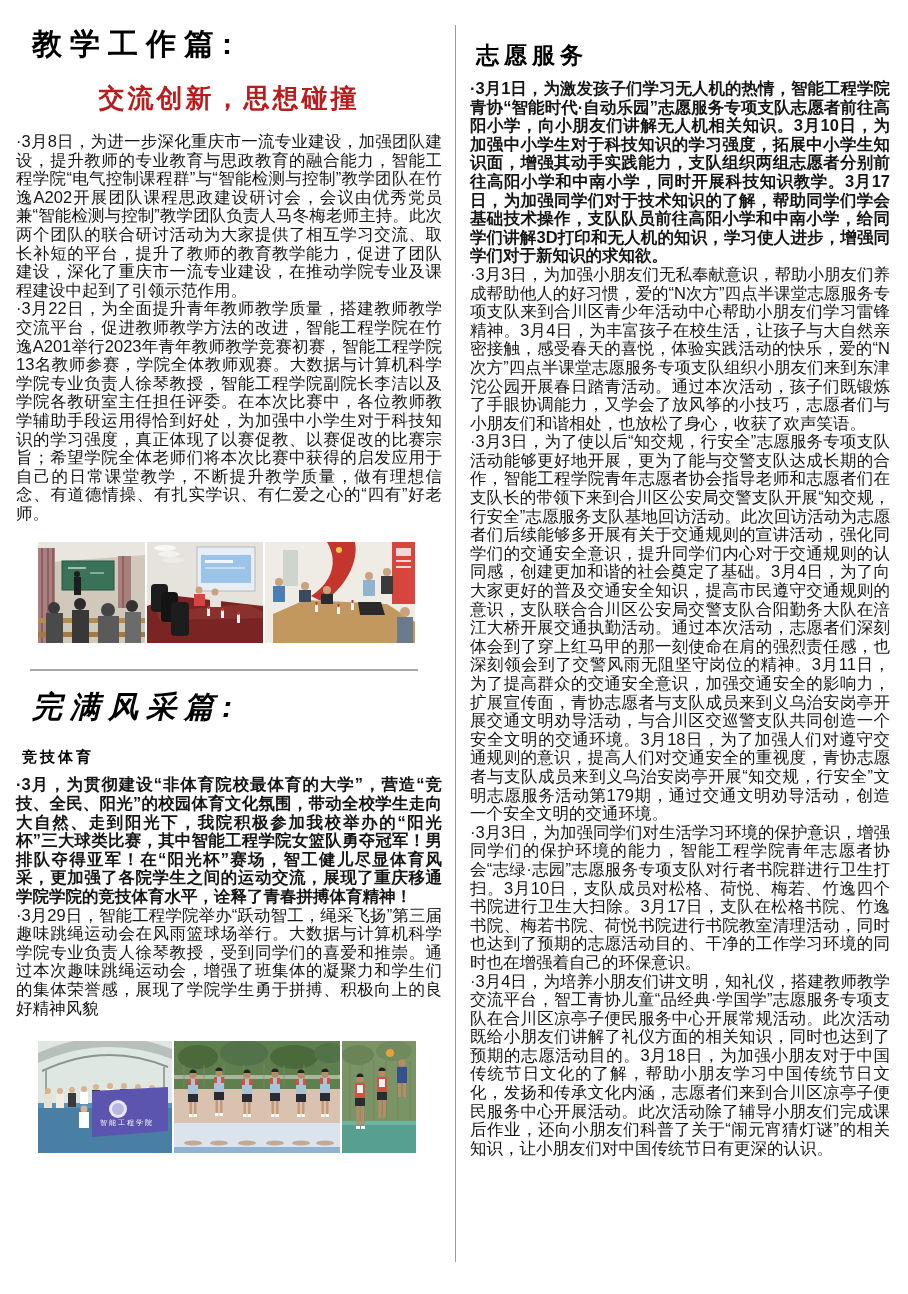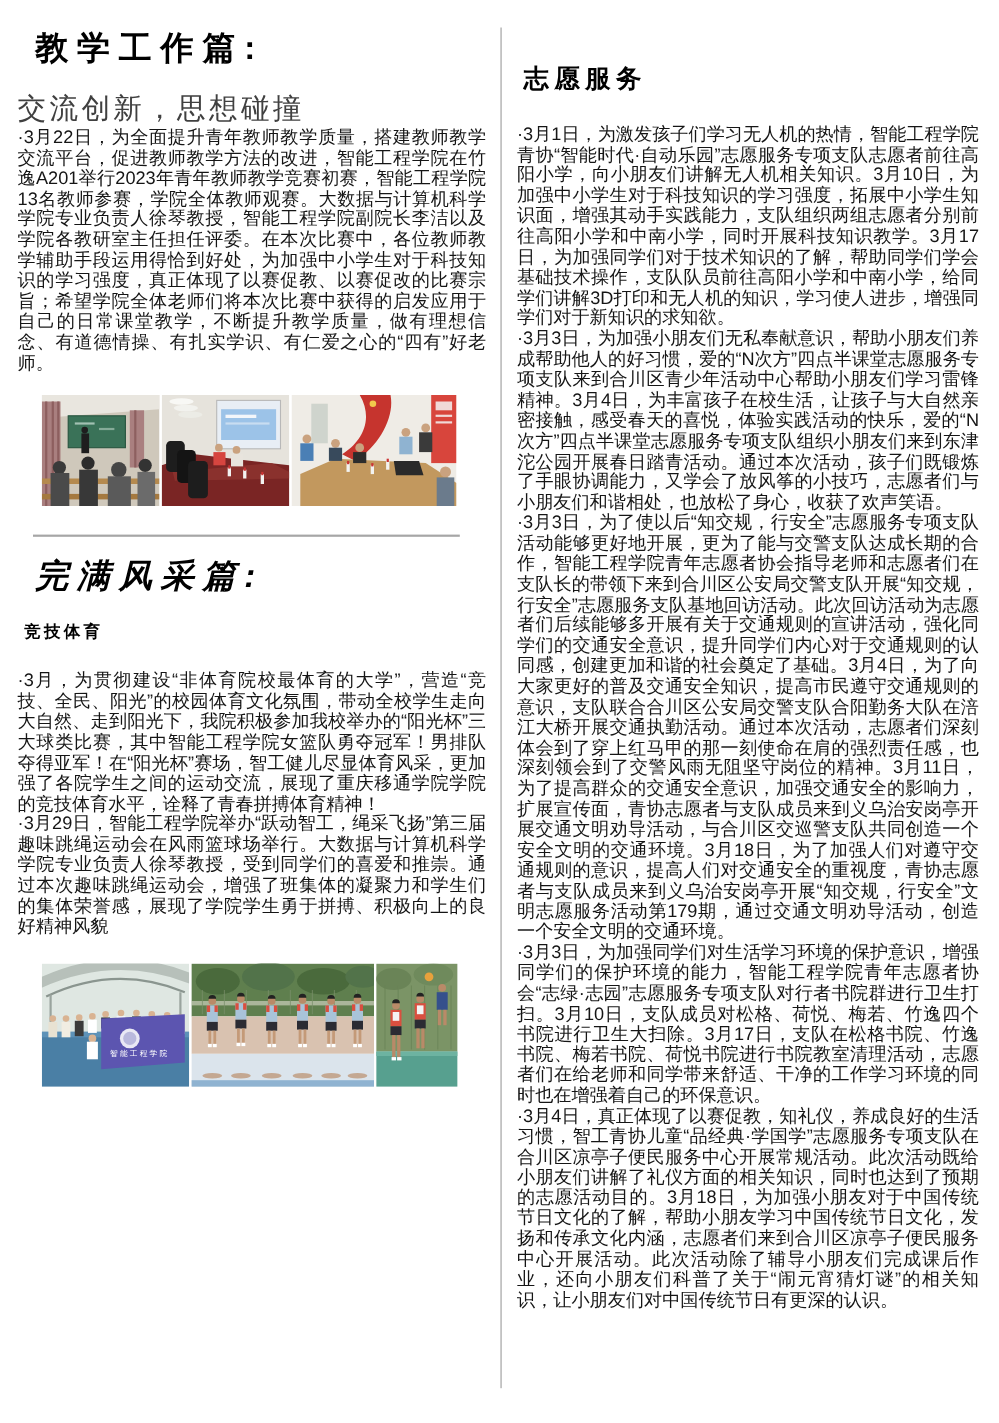--- a/index.html
+++ b/index.html
@@ -6,65 +6,66 @@
   body {
     width:908px; height:1294px;
     background:#ffffff;
     font-family:"Liberation Sans","DejaVu Sans",sans-serif;
     color:#151515;
     position:relative;
     overflow:hidden;
   }
   .page { position:absolute; inset:0; }
   .col-left  { position:absolute; left:16px;  top:0; width:426px; }
-  .col-right { position:absolute; left:470px; top:16px; width:420px; }
+  .col-right { position:absolute; left:470px; top:0; width:420px; }
   .divider-v { position:absolute; left:455px; top:25px; width:1px; height:1237px; background:#9b9b9b; }
 
   .sec-title {
     font-size:30px; font-weight:700; color:#000;
     letter-spacing:8px; margin:16px; white-space:nowrap;
   }
   .sec-title.first { margin-top:24px; }
   .sec-title.second { margin-top:16px;font-style:italic; }
   .sec-subtitle {
-    font-size:26px; font-weight:400; color:#404040;
-    letter-spacing:3px; text-align:left; margin:12px 0 0 0;
+    font-size:26px; font-weight:700; color:#b91c1c;
+    letter-spacing:3px; text-align:center; margin:12px 0 0 0;
   }
   .subhead {
     font-size:15px; font-weight:700; color:#000;
     letter-spacing:3px; margin:20px 0 0 6px;
   }
   .right-heading {
     font-size:23px; font-weight:700; color:#000;
     letter-spacing:5px; margin:40px 0 0 6px;
   }
   p.body {
     font-size:16.5px; line-height:18.6px; margin:0;
     text-align:justify; text-justify:inter-ideograph;
     word-break:break-all;
   }
   p.body.mt16 { margin-top:16px; }
-  p.body.mt24 { margin-top:26px; }
+  p.body.mt24 { margin-top:8px;font-weight:bold; }
 
   .collage { display:flex; gap:2px; margin:20px 0 0 22px; width:378px; }
   .collage svg { display:block; }
   .collage-2 { margin-top:24px; }
 
   .hr-sep { border-top:2px solid #a6a6a6; width:388px; margin:26px 0 0 14px; height:0; }
 </style>
 </head>
 <body>
 
 <div class="page">
 
   <div class="col-left">
 
     <h1 class="sec-title first">教学工作篇:</h1>
     <h2 class="sec-subtitle">交流创新，思想碰撞</h2>
 
+    <p class="body mt16">·3月8日，为进一步深化重庆市一流专业建设，加强团队建设，提升教师的专业教育与思政教育的融合能力，智能工程学院“电气控制课程群”与“智能检测与控制”教学团队在竹逸A202开展团队课程思政建设研讨会，会议由优秀党员兼“智能检测与控制”教学团队负责人马冬梅老师主持。此次两个团队的联合研讨活动为大家提供了相互学习交流、取长补短的平台，提升了教师的教育教学能力，促进了团队建设，深化了重庆市一流专业建设，在推动学院专业及课程建设中起到了引领示范作用。</p>
     <p class="body">·3月22日，为全面提升青年教师教学质量，搭建教师教学交流平台，促进教师教学方法的改进，智能工程学院在竹逸A201举行2023年青年教师教学竞赛初赛，智能工程学院13名教师参赛，学院全体教师观赛。大数据与计算机科学学院专业负责人徐琴教授，智能工程学院副院长李洁以及学院各教研室主任担任评委。在本次比赛中，各位教师教学辅助手段运用得恰到好处，为加强中小学生对于科技知识的学习强度，真正体现了以赛促教、以赛促改的比赛宗旨；希望学院全体老师们将本次比赛中获得的启发应用于自己的日常课堂教学，不断提升教学质量，做有理想信念、有道德情操、有扎实学识、有仁爱之心的“四有”好老师。</p>
 
     <div class="collage collage-1">
       <svg width="107" height="101" viewBox="0 0 107 101">
         <rect width="107" height="101" fill="#cfc8bb"></rect>
         <polygon points="0,0 107,0 107,13 0,21" fill="#e9e6df"></polygon>
         <rect x="0" y="6" width="17" height="95" fill="#a97f7f"></rect>
         <rect x="3" y="6" width="2" height="95" fill="#8d5f5f"></rect>
         <rect x="9" y="6" width="2" height="95" fill="#8d5f5f"></rect>
         <rect x="14" y="6" width="2" height="95" fill="#8d5f5f"></rect>
@@ -336,17 +337,17 @@
 
   </div>
 
   <div class="divider-v"></div>
 
   <div class="col-right">
     <h3 class="right-heading">志愿服务</h3>
     <p class="body mt24">·3月1日，为激发孩子们学习无人机的热情，智能工程学院青协“智能时代·自动乐园”志愿服务专项支队志愿者前往高阳小学，向小朋友们讲解无人机相关知识。3月10日，为加强中小学生对于科技知识的学习强度，拓展中小学生知识面，增强其动手实践能力，支队组织两组志愿者分别前往高阳小学和中南小学，同时开展科技知识教学。3月17日，为加强同学们对于技术知识的了解，帮助同学们学会基础技术操作，支队队员前往高阳小学和中南小学，给同学们讲解3D打印和无人机的知识，学习使人进步，增强同学们对于新知识的求知欲。</p>
     <p class="body">·3月3日，为加强小朋友们无私奉献意识，帮助小朋友们养成帮助他人的好习惯，爱的“N次方”四点半课堂志愿服务专项支队来到合川区青少年活动中心帮助小朋友们学习雷锋精神。3月4日，为丰富孩子在校生活，让孩子与大自然亲密接触，感受春天的喜悦，体验实践活动的快乐，爱的“N次方”四点半课堂志愿服务专项支队组织小朋友们来到东津沱公园开展春日踏青活动。通过本次活动，孩子们既锻炼了手眼协调能力，又学会了放风筝的小技巧，志愿者们与小朋友们和谐相处，也放松了身心，收获了欢声笑语。</p>
     <p class="body">·3月3日，为了使以后“知交规，行安全”志愿服务专项支队活动能够更好地开展，更为了能与交警支队达成长期的合作，智能工程学院青年志愿者协会指导老师和志愿者们在支队长的带领下来到合川区公安局交警支队开展“知交规，行安全”志愿服务支队基地回访活动。此次回访活动为志愿者们后续能够多开展有关于交通规则的宣讲活动，强化同学们的交通安全意识，提升同学们内心对于交通规则的认同感，创建更加和谐的社会奠定了基础。3月4日，为了向大家更好的普及交通安全知识，提高市民遵守交通规则的意识，支队联合合川区公安局交警支队合阳勤务大队在涪江大桥开展交通执勤活动。通过本次活动，志愿者们深刻体会到了穿上红马甲的那一刻使命在肩的强烈责任感，也深刻领会到了交警风雨无阻坚守岗位的精神。3月11日，为了提高群众的交通安全意识，加强交通安全的影响力，扩展宣传面，青协志愿者与支队成员来到义乌治安岗亭开展交通文明劝导活动，与合川区交巡警支队共同创造一个安全文明的交通环境。3月18日，为了加强人们对遵守交通规则的意识，提高人们对交通安全的重视度，青协志愿者与支队成员来到义乌治安岗亭开展“知交规，行安全”文明志愿服务活动第179期，通过交通文明劝导活动，创造一个安全文明的交通环境。</p>
-    <p class="body">·3月3日，为加强同学们对生活学习环境的保护意识，增强同学们的保护环境的能力，智能工程学院青年志愿者协会“志绿·志园”志愿服务专项支队对行者书院群进行卫生打扫。3月10日，支队成员对松格、荷悦、梅若、竹逸四个书院进行卫生大扫除。3月17日，支队在松格书院、竹逸书院、梅若书院、荷悦书院进行书院教室清理活动，志愿者们在给老师和同学带来舒适、干净的工作学习环境的同时也在增强着自己的环保意识。</p>
-    <p class="body">·3月4日，真正体现了以赛促教，知礼仪，养成良好的生活习惯，智工青协儿童“品经典·学国学”志愿服务专项支队在合川区凉亭子便民服务中心开展常规活动。此次活动既给小朋友们讲解了礼仪方面的相关知识，同时也达到了预期的志愿活动目的。3月18日，为加强小朋友对于中国传统节日文化的了解，帮助小朋友学习中国传统节日文化，发扬和传承文化内涵，志愿者们来到合川区凉亭子便民服务中心开展活动。此次活动除了辅导小朋友们完成课后作业，还向小朋友们科普了关于“闹元宵猜灯谜”的相关知识，让小朋友们对中国传统节日有更深的认识。</p>
+    <p class="body">·3月3日，为加强同学们对生活学习环境的保护意识，增强同学们的保护环境的能力，智能工程学院青年志愿者协会“志绿·志园”志愿服务专项支队对行者书院群进行卫生打扫。3月10日，支队成员对松格、荷悦、梅若、竹逸四个书院进行卫生大扫除。3月17日，支队在松格书院、竹逸书院、梅若书院、荷悦书院进行书院教室清理活动，同时也达到了预期的志愿活动目的、干净的工作学习环境的同时也在增强着自己的环保意识。</p>
+    <p class="body">·3月4日，为培养小朋友们讲文明，知礼仪，搭建教师教学交流平台，智工青协儿童“品经典·学国学”志愿服务专项支队在合川区凉亭子便民服务中心开展常规活动。此次活动既给小朋友们讲解了礼仪方面的相关知识，同时也达到了预期的志愿活动目的。3月18日，为加强小朋友对于中国传统节日文化的了解，帮助小朋友学习中国传统节日文化，发扬和传承文化内涵，志愿者们来到合川区凉亭子便民服务中心开展活动。此次活动除了辅导小朋友们完成课后作业，还向小朋友们科普了关于“闹元宵猜灯谜”的相关知识，让小朋友们对中国传统节日有更深的认识。</p>
   </div>
 
 </div>
 
 </body></html>

